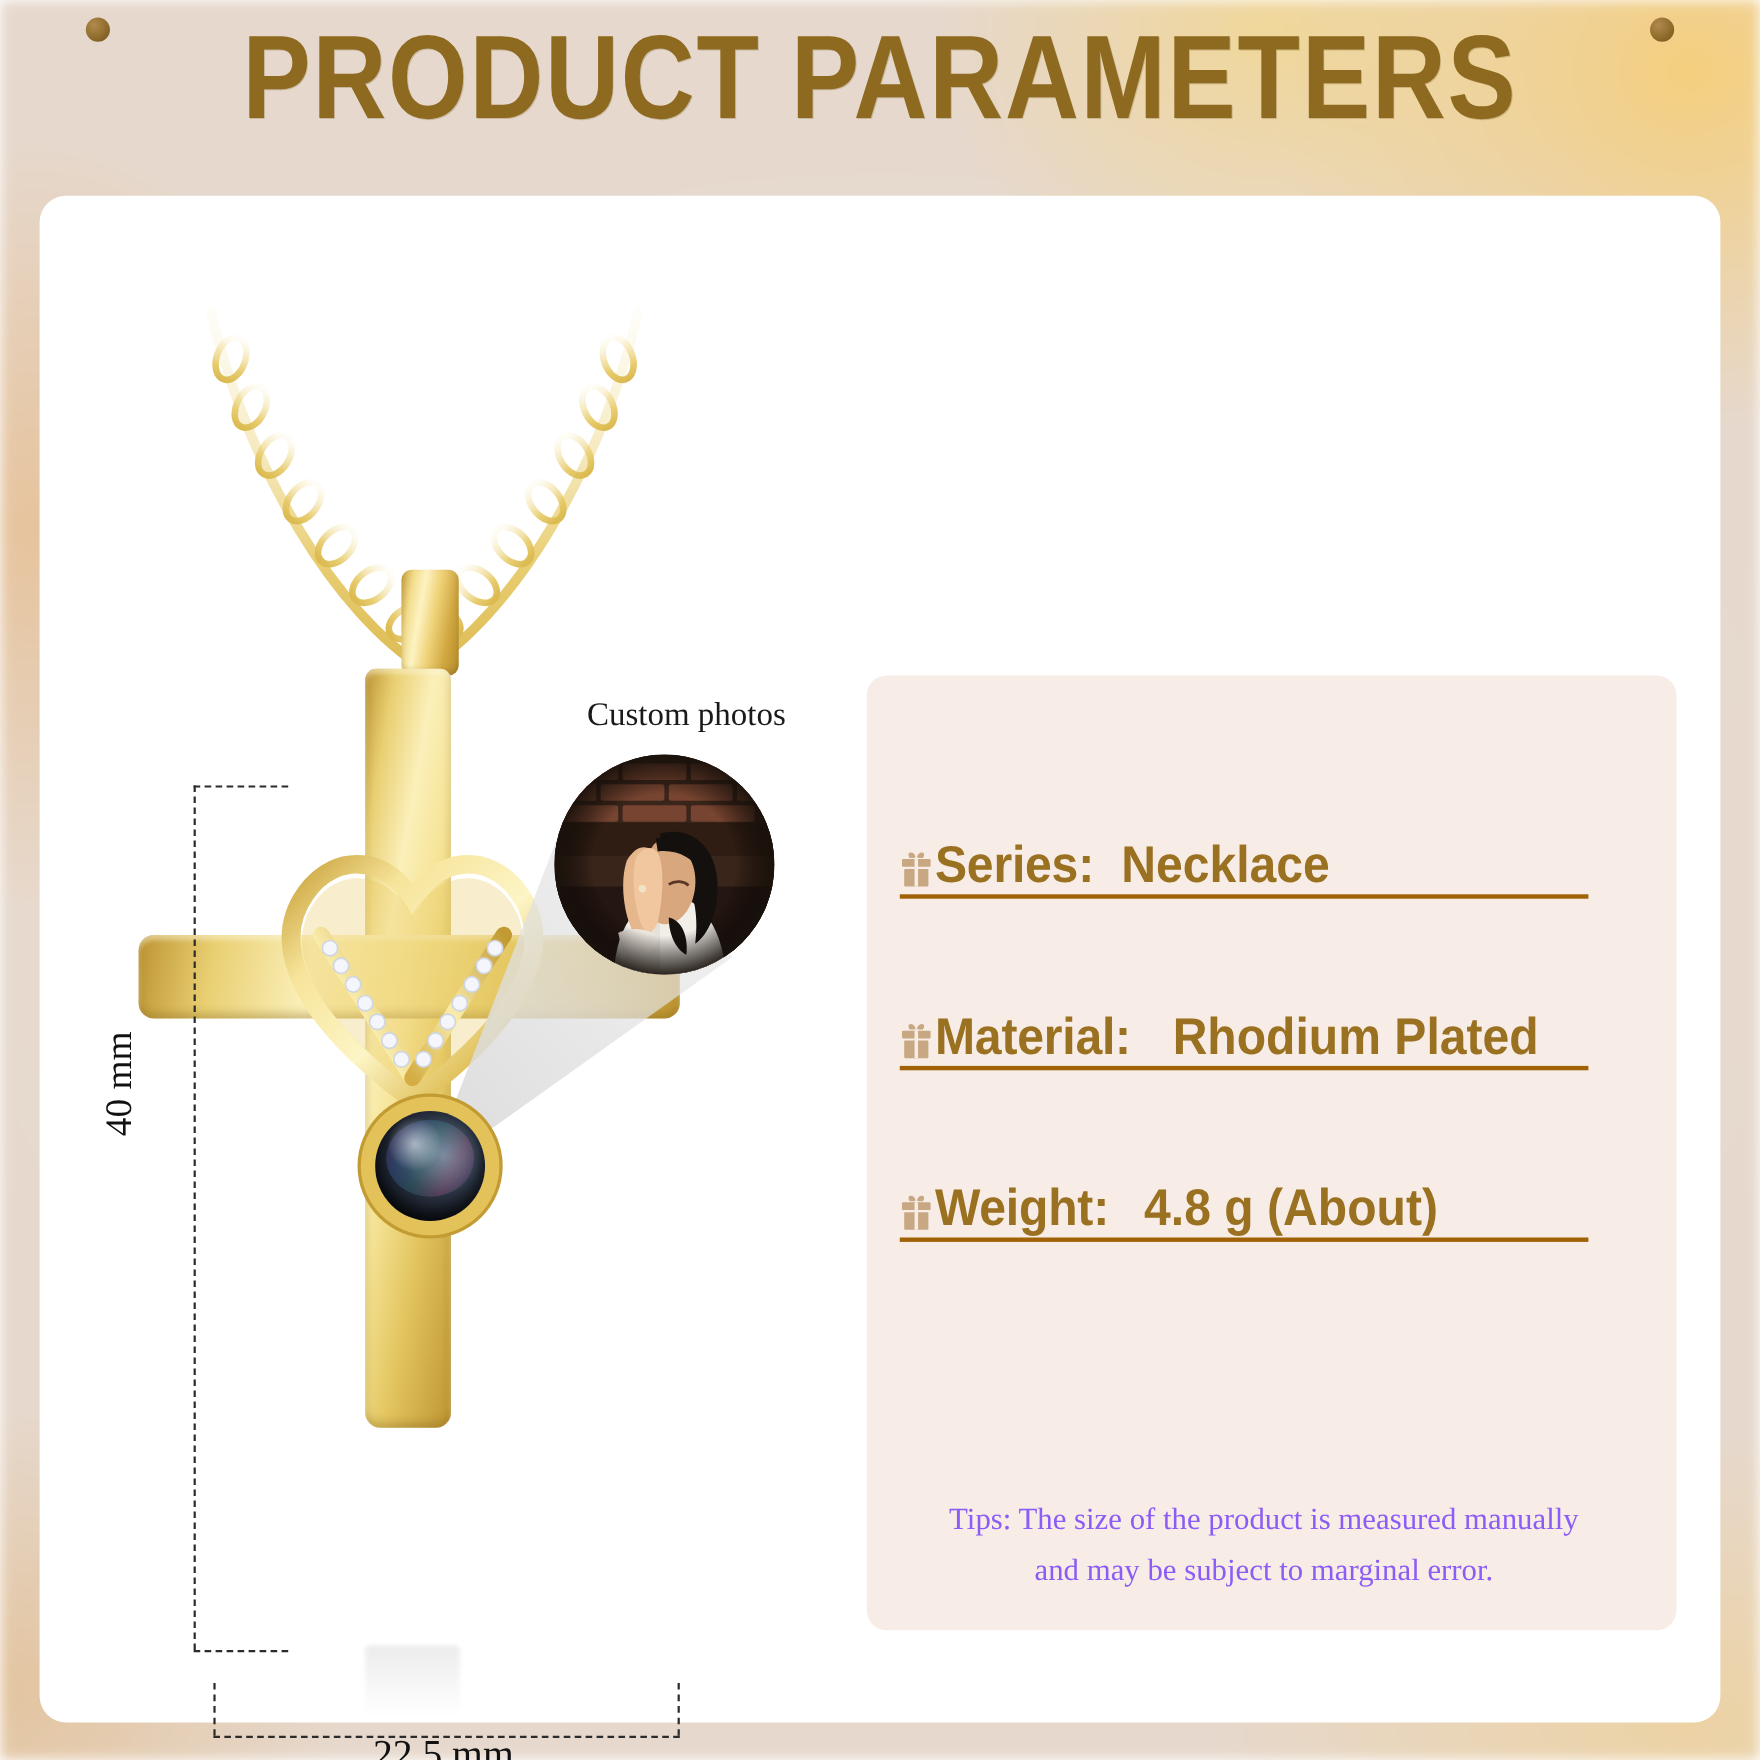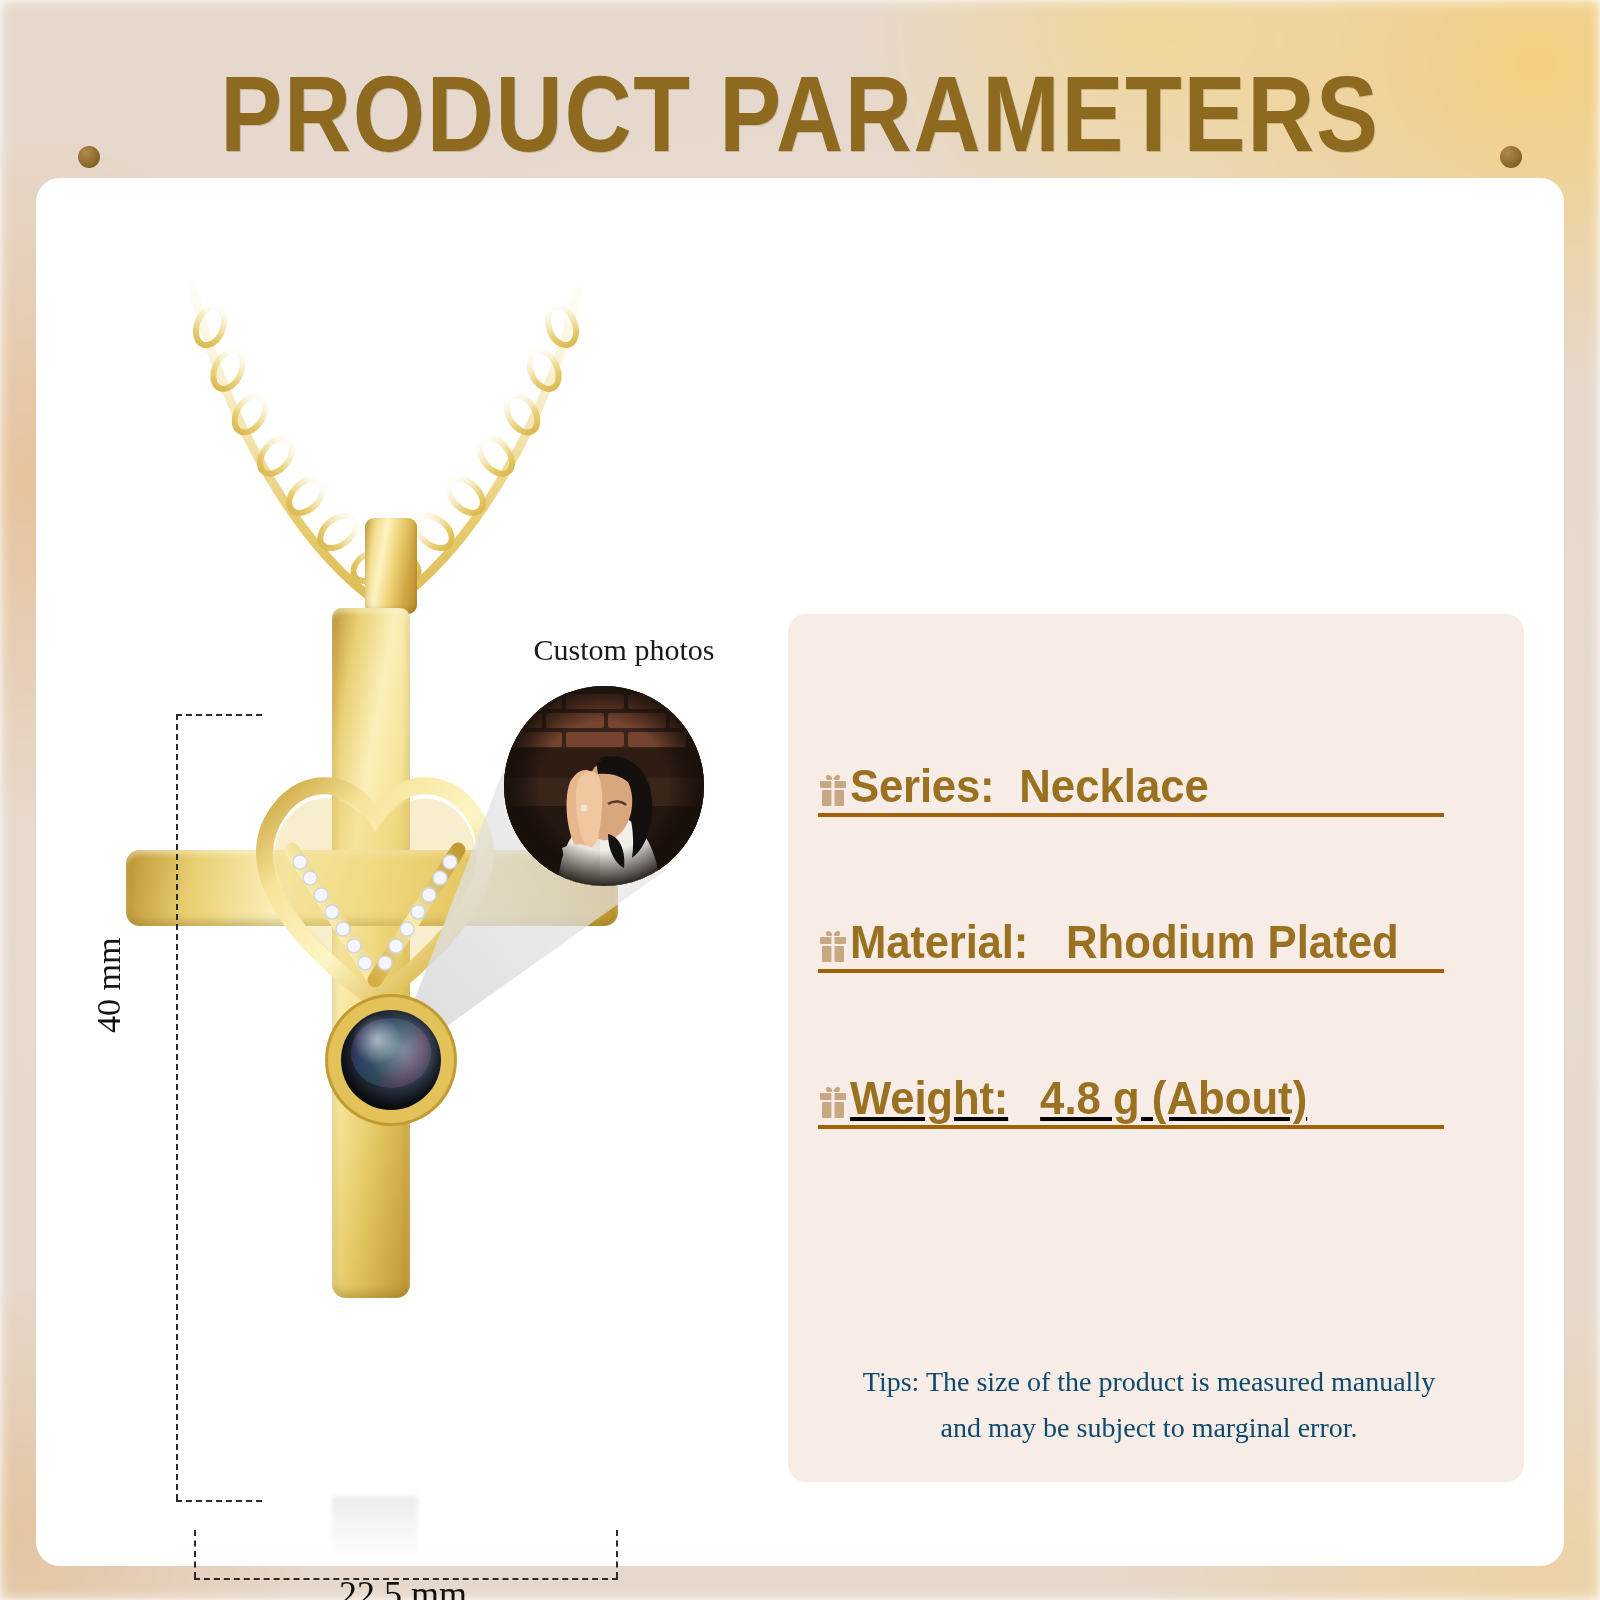--- a/index.html
+++ b/index.html
@@ -22,24 +22,24 @@
       radial-gradient(ellipse 460px 600px at 2% 30%,  #e6c39c 0%, rgba(230,195,156,0) 58%),
       radial-gradient(ellipse 520px 420px at 0% 96%,  #e3c49f 0%, rgba(227,196,159,0) 60%),
       radial-gradient(ellipse 700px 420px at 96% 98%, #ecd2a4 0%, rgba(236,210,164,0) 62%),
       radial-gradient(ellipse 900px 700px at 50% 50%, #ece0d6 0%, #e6d8cc 100%);
     filter: blur(6px);
   }
 
   
   #header {
     position: absolute;
-    top: 50px; left: 0; right: 0;
+    top: 16px; left: 0; right: 0;
     height: 118px;
     display: flex;
-    align-items: flex-end;
+    align-items: flex-start;
     justify-content: center;
     gap: 26px;
   }
   .title-dot {
     width: 22px; height: 22px;
     border-radius: 50%;
     background: radial-gradient(circle at 34% 30%, #b08a4e 0%, #8d6a2a 60%, #6f5220 100%);
     flex: 0 0 auto;
   }
   #title-text {
@@ -228,21 +228,21 @@
   }
   .spec-row {
     position: relative;
     height: 78px;
     margin-bottom: 78px;
     border-bottom: 4px solid #a16207;
     display: flex;
     align-items: flex-end;
     justify-content: flex-start;
   }
-  .spec-row:last-of-type { margin-bottom: 16px; text-decoration: underline; }
+  .spec-row:last-of-type { margin-bottom: 16px; }
 
   .spec-left { display: flex; align-items: flex-end; gap: 2px; }
   .gift-icon { width: 30px; height: 34px; flex: 0 0 auto; margin-bottom: 6px; }
   .spec-label {
     font-family: "Liberation Sans Narrow", "Liberation Sans", sans-serif;
     font-size: 47px;
     font-weight: 700;
     color: #9a7021;
     letter-spacing: -0.2px;
     line-height: 1.12;
@@ -261,21 +261,21 @@
     white-space: nowrap;
   }
 
   #tips {
     position: absolute;
     left: 56px; top: 745px;
     width: 610px;
     font-family: "Liberation Serif", serif;
     font-size: 28px;
     line-height: 1.65;
-    color: #0c4a6e;
+    color: #8b5cf6;
     text-align: center;
   }
 </style>
 </head>
 <body>
 
 <div id="bg"></div>
 
 <div id="header">
   <span class="title-dot"></span>

